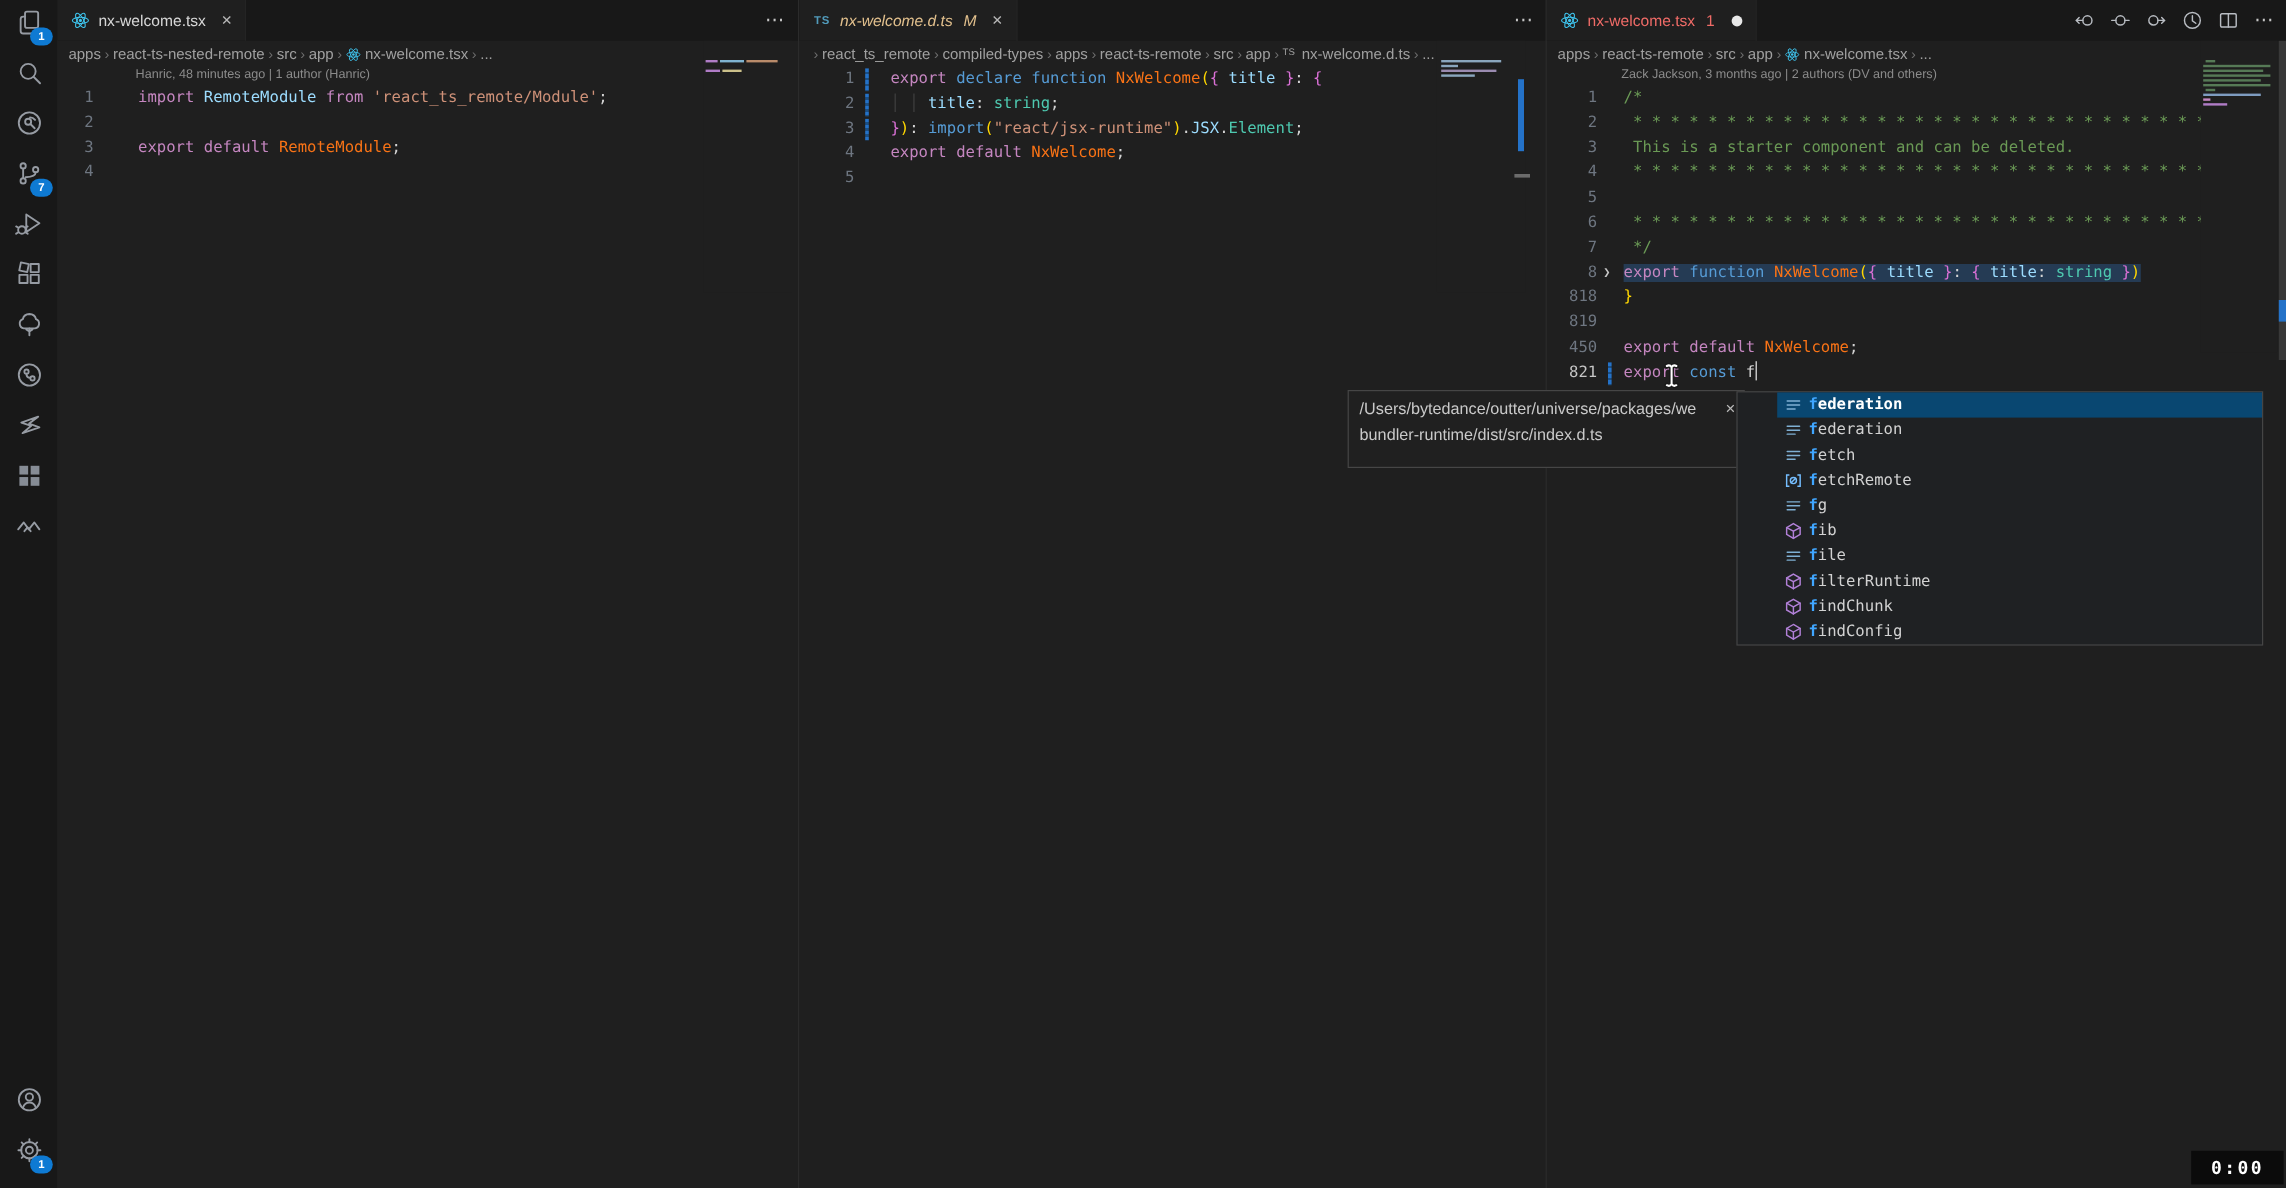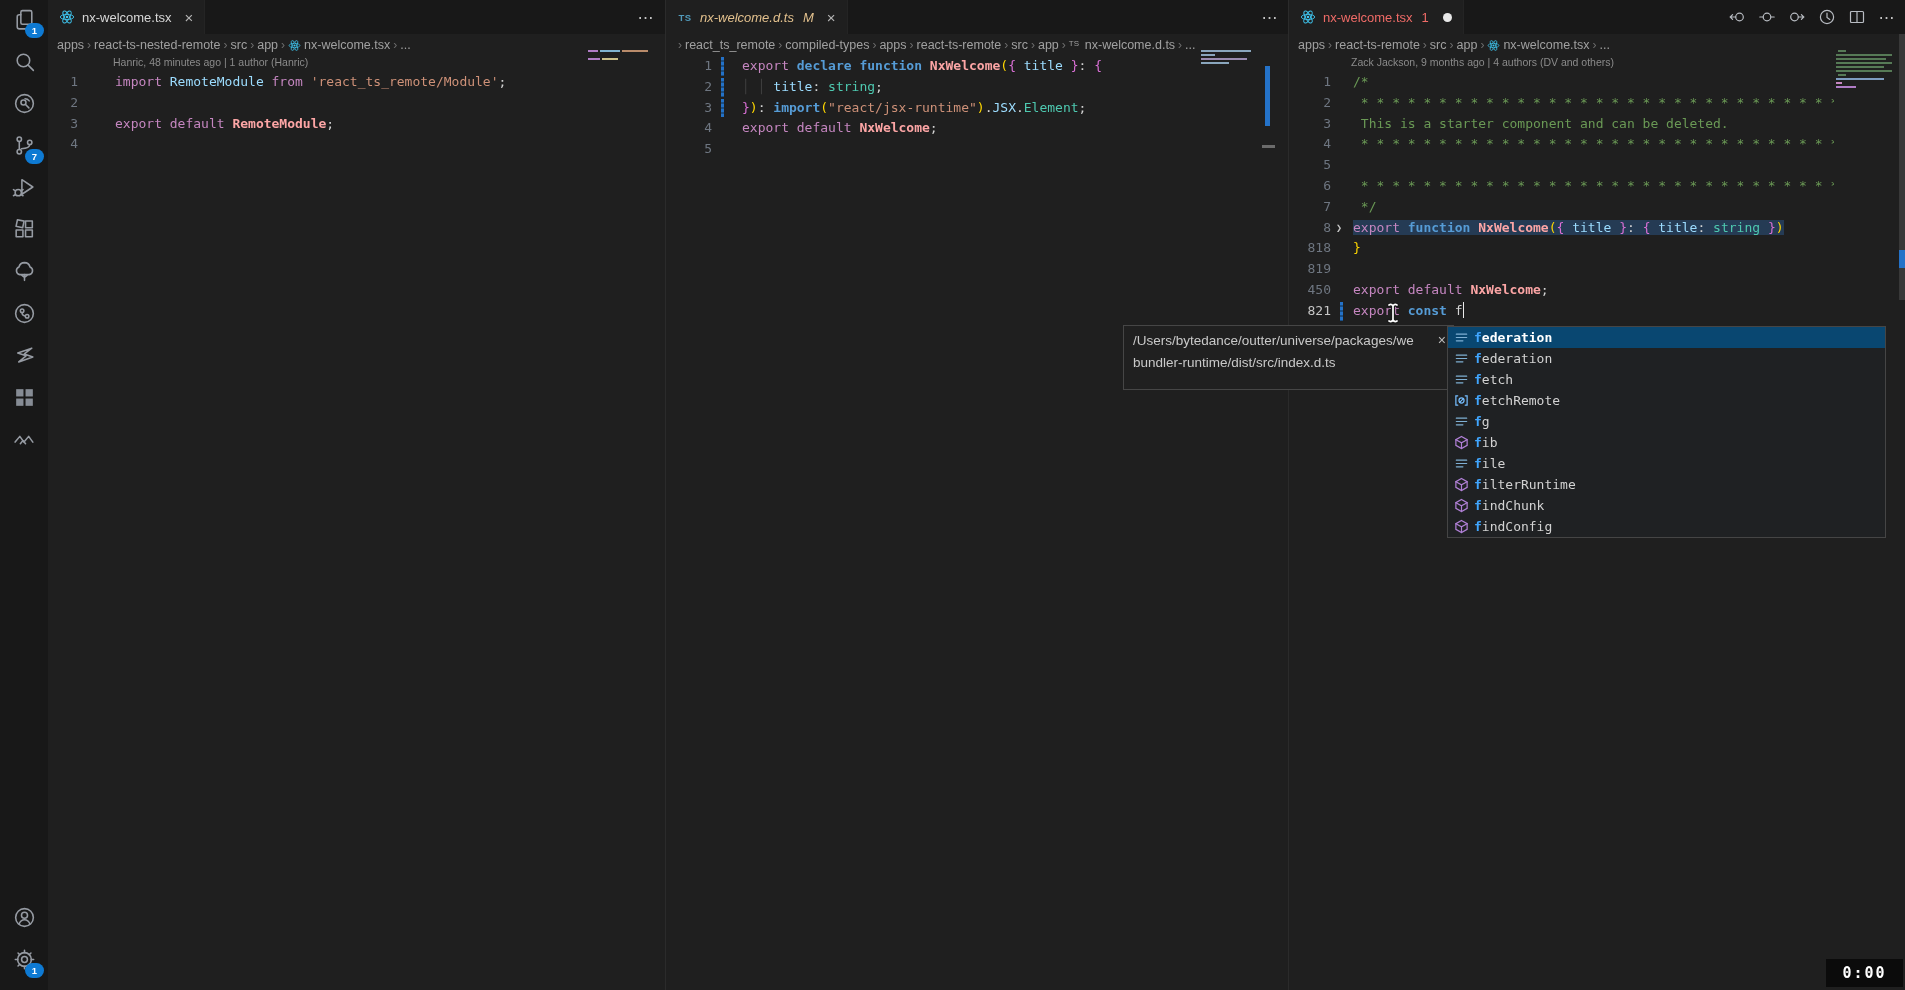--- a/index.html
+++ b/index.html
@@ -49,30 +49,30 @@
       background:repeating-linear-gradient(180deg,#2472c8 0 3px,#1a4f86 3px 5px);}
   .fold{position:absolute;left:3px;top:0;color:#c5c5c5;font-size:10px;line-height:20.8px;cursor:pointer;}
   .code{white-space:pre;}
   .hlbg{background:#253b54;}
   .caret{display:inline-block;width:1.5px;height:16px;background:#eaeaea;vertical-align:-3px;}
   
   #g0 .num{width:30px;} #g0 .gut{width:35px;} #g0 .codelens{padding-left:65px;}
   #g1 .num{width:46px;} #g1 .gut{width:28px;} #g1 .codelens{padding-left:74px;}
   #g2 .num{width:42px;} #g2 .gut{width:20px;} #g2 .codelens{padding-left:62px;}
   
-  .t-kp{color:#c586c0;} .t-kb{color:#569cd6;font-weight:bold;} .t-fn{color:#fca5a5;font-weight:bold;} .t-id{color:#9cdcfe;}
+  .t-kp{color:#c586c0;} .t-kb{color:#569cd6;} .t-fn{color:#f97316;} .t-id{color:#9cdcfe;}
   .t-ty{color:#4ec9b0;} .t-st{color:#ce9178;} .t-cm{color:#6a9955;} .t-pu{color:#d4d4d4;}
   .t-b1{color:#ffd700;} .t-b2{color:#da70d6;} .t-tx{color:#d4d4d4;} .t-gd{color:#3f3f3f;}
   
   .mm{position:absolute;background:#1f1f1f;}
   .deco{position:absolute;}
   
   #suggest{position:absolute;left:1447px;top:326px;width:437px;background:#1f2123;border:1px solid #454545;
       font-family:"DejaVu Sans Mono",monospace;font-size:13px;z-index:30;}
-  .srow{height:21px;display:flex;align-items:center;padding-left:5px;color:#d2d2d2;cursor:pointer;}
+  .srow{height:21px;display:flex;align-items:center;padding-left:5px;color:#d2d2d2;cursor:pointer;margin-left:33px;}
   .srow.selected{background:#094771;color:#fff;font-weight:700;}
   .sicon{width:17px;height:16px;margin-right:4px;display:flex;align-items:center;justify-content:center;flex:none;}
   .sicon svg{width:15px;height:15px;fill:none;stroke-width:1.3;stroke-linecap:round;}
   .smatch{color:#40a6ff;font-weight:700;}
   
   #pathtip{position:absolute;left:1123px;top:325px;width:331px;height:65px;background:#202020;border:1px solid #464646;
       box-sizing:border-box;z-index:29;padding:4px 26px 4px 9px;font-size:13.5px;color:#c9c9c9;line-height:22px;
       white-space:nowrap;overflow:hidden;}
   #tipclose{position:absolute;top:3px;right:7px;color:#bbb;font-size:14px;cursor:pointer;}
   
@@ -395,21 +395,21 @@
                 <circle cx="8" cy="8" r="1.3" fill="#3fc6f0"></circle>
               </svg>
             </span>
             <span>nx-welcome.tsx</span>
           </span>
           <span class="bcsep">›</span>
           <span class="bcitem">
             <span>...</span>
           </span>
         </div>
-        <div class="codelens">Zack Jackson, 9 months ago | 4 authors (DV and others)</div>
+        <div class="codelens">Zack Jackson, 3 months ago | 2 authors (DV and others)</div>
         <div class="lines">
           <div class="ln"><span class="num">1</span><span class="gut"></span><span class="code"><span class="t-cm">/*</span></span></div>
           <div class="ln"><span class="num">2</span><span class="gut"></span><span class="code"><span class="t-cm"> * * * * * * * * * * * * * * * * * * * * * * * * * * * * * * * * *</span></span></div>
           <div class="ln"><span class="num">3</span><span class="gut"></span><span class="code"><span class="t-cm"> This is a starter component and can be deleted.</span></span></div>
           <div class="ln"><span class="num">4</span><span class="gut"></span><span class="code"><span class="t-cm"> * * * * * * * * * * * * * * * * * * * * * * * * * * * * * * * * *</span></span></div>
           <div class="ln"><span class="num">5</span><span class="gut"></span></div>
           <div class="ln"><span class="num">6</span><span class="gut"></span><span class="code"><span class="t-cm"> * * * * * * * * * * * * * * * * * * * * * * * * * * * * * * * * *</span></span></div>
           <div class="ln"><span class="num">7</span><span class="gut"></span><span class="code"><span class="t-cm"> */</span></span></div>
           <div class="ln"><span class="num">8</span><span class="gut"><span class="fold">❯</span></span><span class="code"><span class="hlbg"><span class="t-kp">export </span><span class="t-kb">function </span><span class="t-fn">NxWelcome</span><span class="t-b1">(</span><span class="t-b2">{ </span><span class="t-id">title </span><span class="t-b2">}</span><span class="t-pu">: </span><span class="t-b2">{ </span><span class="t-id">title</span><span class="t-pu">: </span><span class="t-ty">string</span><span class="t-tx"> </span><span class="t-b2">}</span><span class="t-b1">)</span></span></span></div>
           <div class="ln"><span class="num">818</span><span class="gut"></span><span class="code"><span class="t-b1">}</span></span></div>

